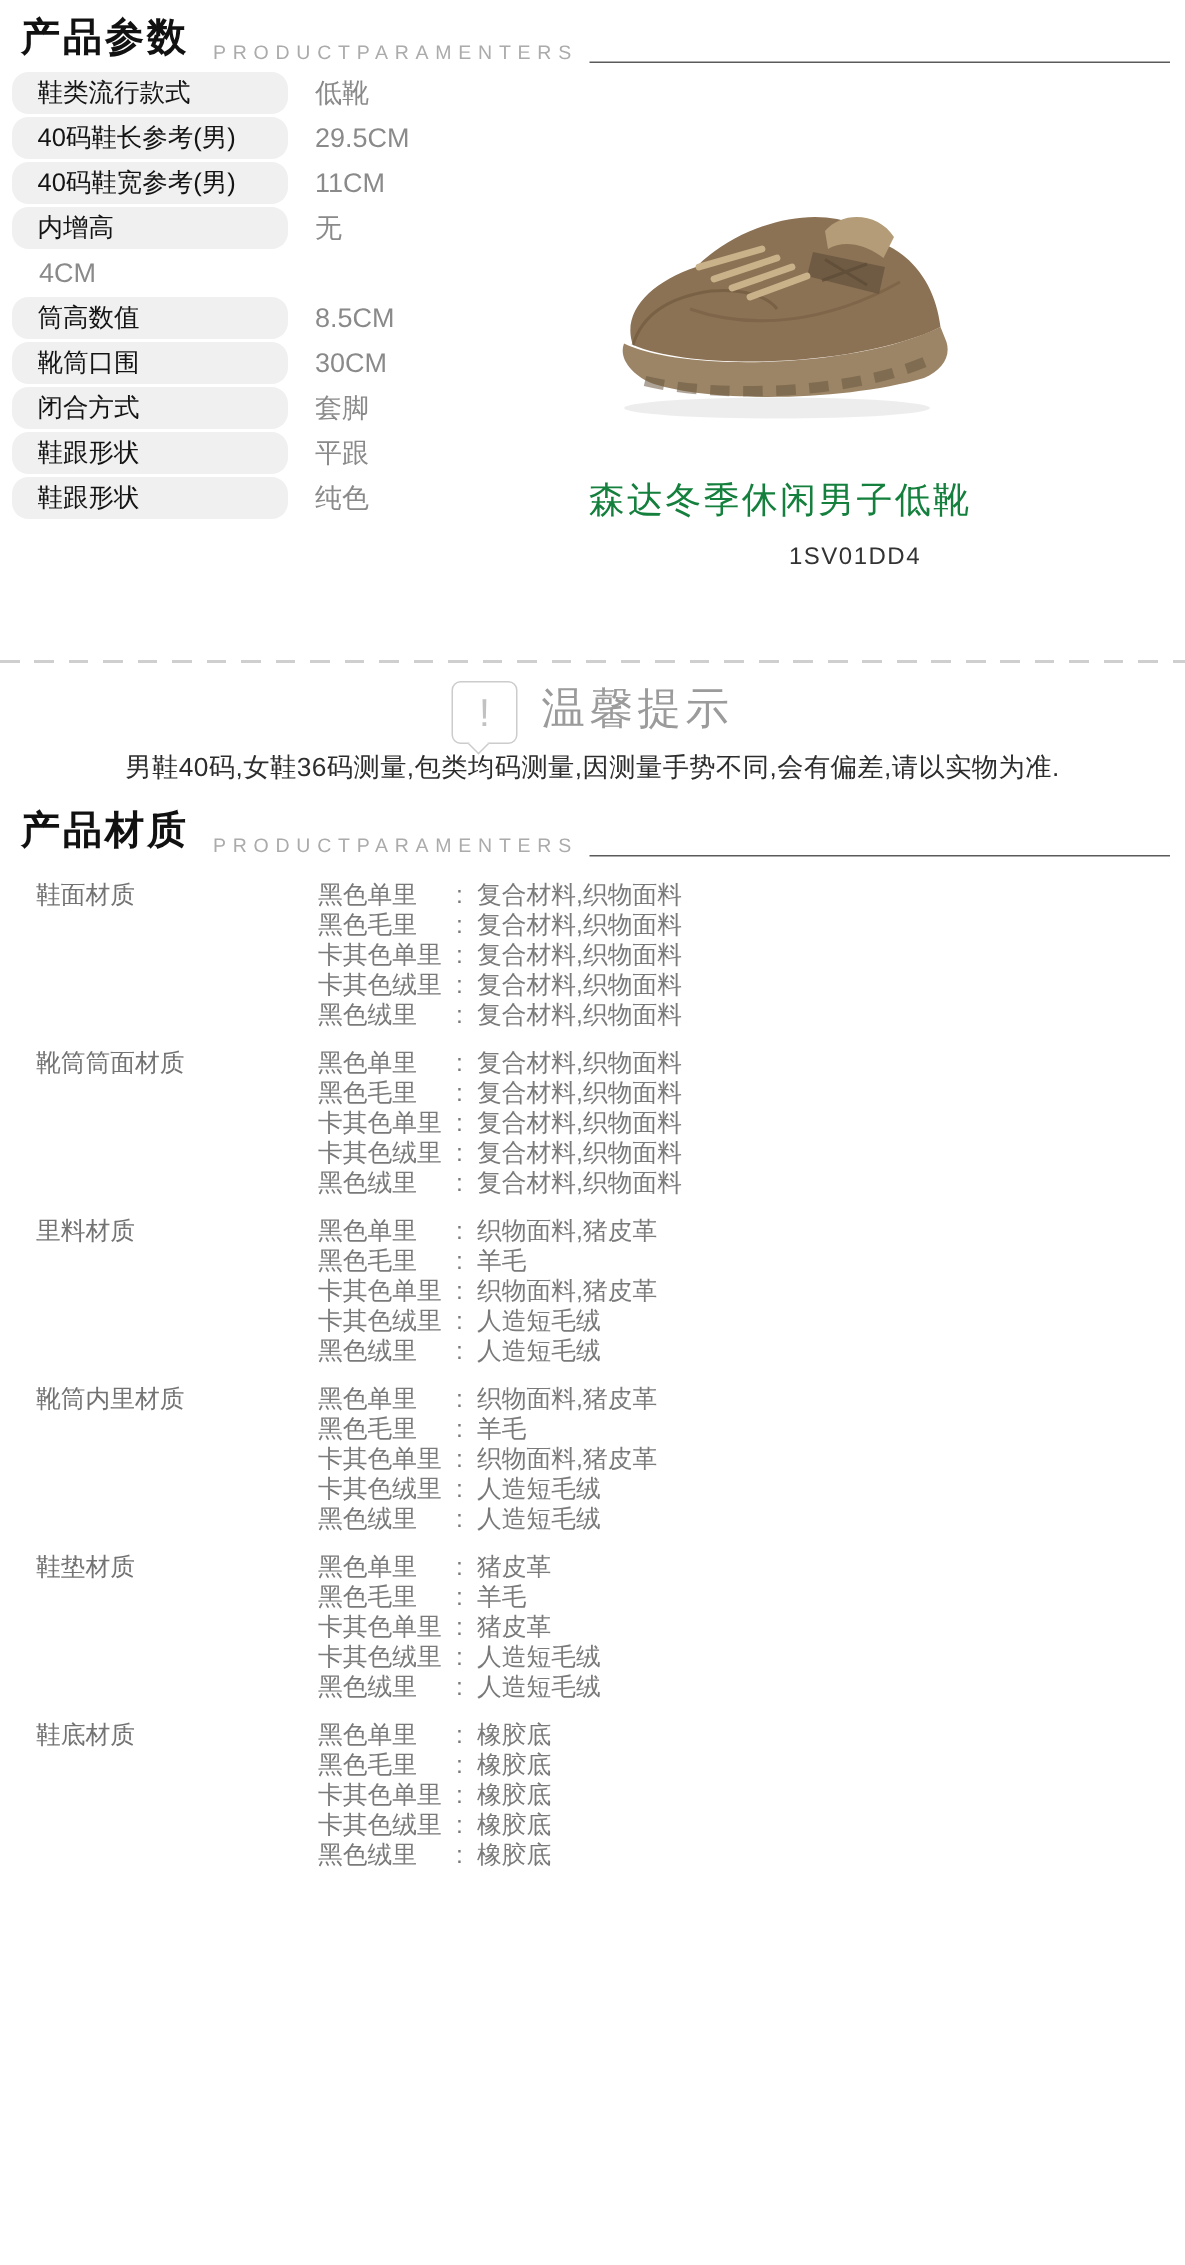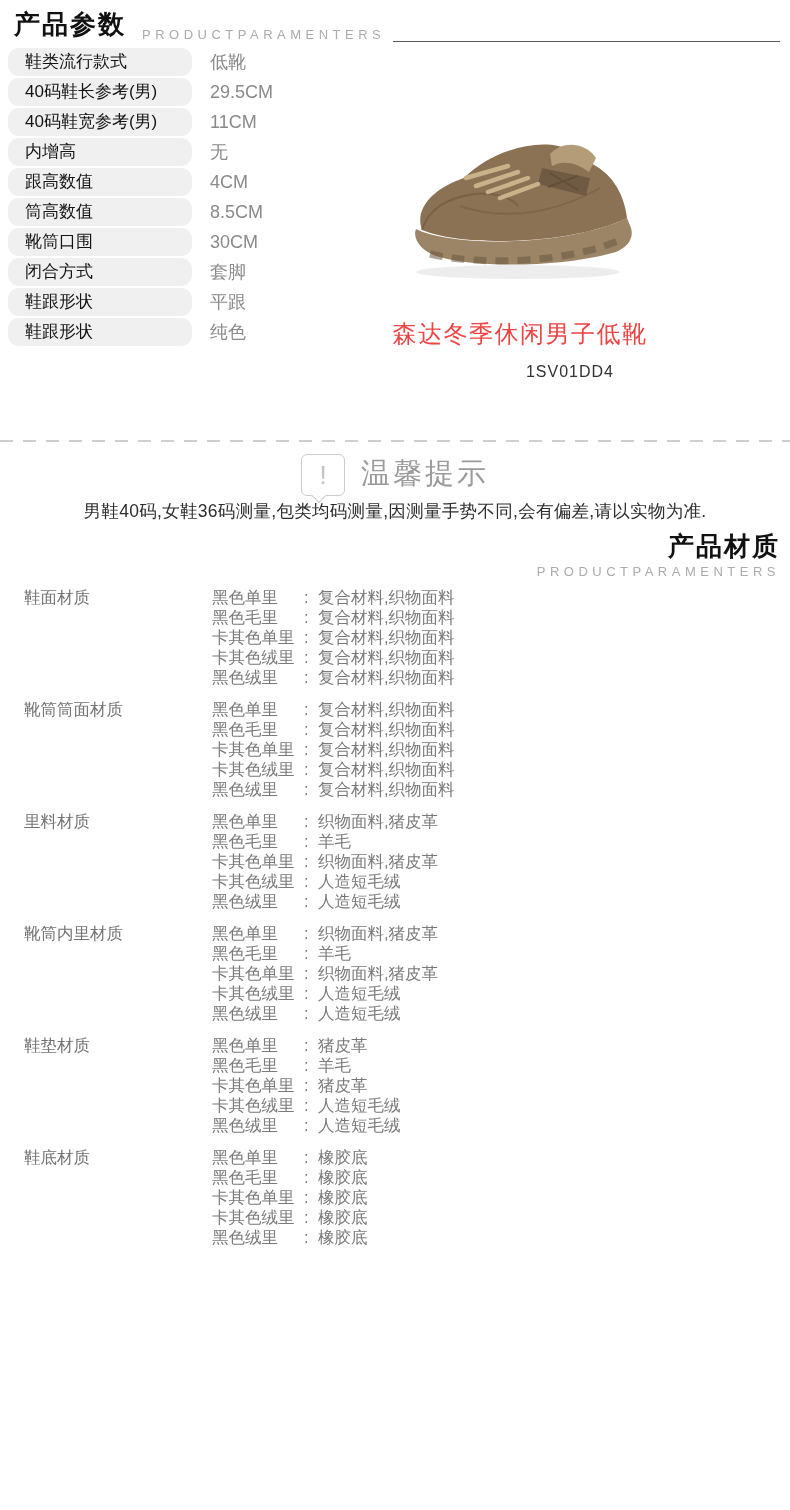--- a/index.html
+++ b/index.html
@@ -15,33 +15,33 @@
   .sh-line { flex:1; height:1px; background:#5a5a5a; margin-left:8px; }
   .hdr-top { padding-top:10px; }
   
   .params-row { display:flex; margin-top:6px; }
   .param-table { width:372px; margin-left:8px; flex:none; }
   .param-row { display:flex; margin-bottom:2px; height:28px; }
   .param-label { width:184px; flex:none; background:#f0f0f0; padding-left:17px; font-size:17px; font-weight:500; color:#141414; line-height:28px; white-space:nowrap;border-radius:11px; }
   .param-value { margin-left:18px; font-size:18px; color:#8a8a8a; line-height:28px; white-space:nowrap; }
   .showcase { width:280px; flex:none; text-align:center; padding-top:78px; }
   .shoe-svg { width:250px; height:155px; display:block; margin:0 auto; }
-  .product-name { margin-top:38px; font-size:24px; color:#ef4444; letter-spacing:1.5px; line-height:30px; white-space:nowrap; }
+  .product-name { margin-top:38px; font-size:24px; color:#15803d; letter-spacing:1.5px; line-height:30px; white-space:nowrap; }
   .product-model { margin-top:8px; font-size:16px; color:#333; letter-spacing:1px; line-height:30px; padding-left:100px; }
   
   .tips { margin-top:53px; }
   .tips-divider { height:2px; background:repeating-linear-gradient(90deg,#cfcfcf 0 13px,transparent 13px 23px); }
   .tips-head { display:flex; justify-content:center; align-items:flex-start; margin-top:5px; height:50px; }
   .bubble { width:44px; height:42px; border:1px solid #ccc; border-radius:6px; position:relative; margin-top:7px; flex:none; }
   .bubble-excl { display:block; text-align:center; font-size:26px; color:#c2c2c2; line-height:40px; font-weight:400; }
   .bubble-tail { position:absolute; bottom:-6px; left:12px; width:10px; height:10px; background:#fff; border-right:1px solid #ccc; border-bottom:1px solid #ccc; transform:rotate(45deg); }
   .tips-title { font-size:29px; color:#9b9b9b; font-weight:500; margin-left:16px; letter-spacing:3px; line-height:52px; white-space:nowrap; }
   .tips-text { text-align:center; font-size:17.5px; font-weight:500; color:#2d2d2d; margin-top:2px; line-height:24px; letter-spacing:0.3px; }
   
-  .materials-header { margin-top:6px;flex-direction:column; }
+  .materials-header { margin-top:6px; }
   .material-groups { margin-top:16px; }
   .mat-group { display:flex; margin-bottom:12px; }
   .mat-label { width:212px; flex:none; padding-left:24px; font-size:16.5px; color:#737373; line-height:20px; white-space:nowrap; }
   .mat-lines { flex:1; }
   .mat-line { display:flex; font-size:16.5px; color:#7a7a7a; line-height:20px; white-space:nowrap; }
   .mat-key { width:92px; flex:none; }
   .mat-colon { width:8px; flex:none; }
   .mat-value { margin-left:6px; }
 </style>
 </head>
@@ -67,21 +67,20 @@
         </div>
         <div class="param-row">
           <div class="param-label">40码鞋宽参考(男)</div>
           <div class="param-value">11CM</div>
         </div>
         <div class="param-row">
           <div class="param-label">内增高</div>
           <div class="param-value">无</div>
         </div>
         <div class="param-row">
-          <div class="param-label">跟高数值</div>
           <div class="param-value">4CM</div>
         </div>
         <div class="param-row">
           <div class="param-label">筒高数值</div>
           <div class="param-value">8.5CM</div>
         </div>
         <div class="param-row">
           <div class="param-label">靴筒口围</div>
           <div class="param-value">30CM</div>
         </div>

